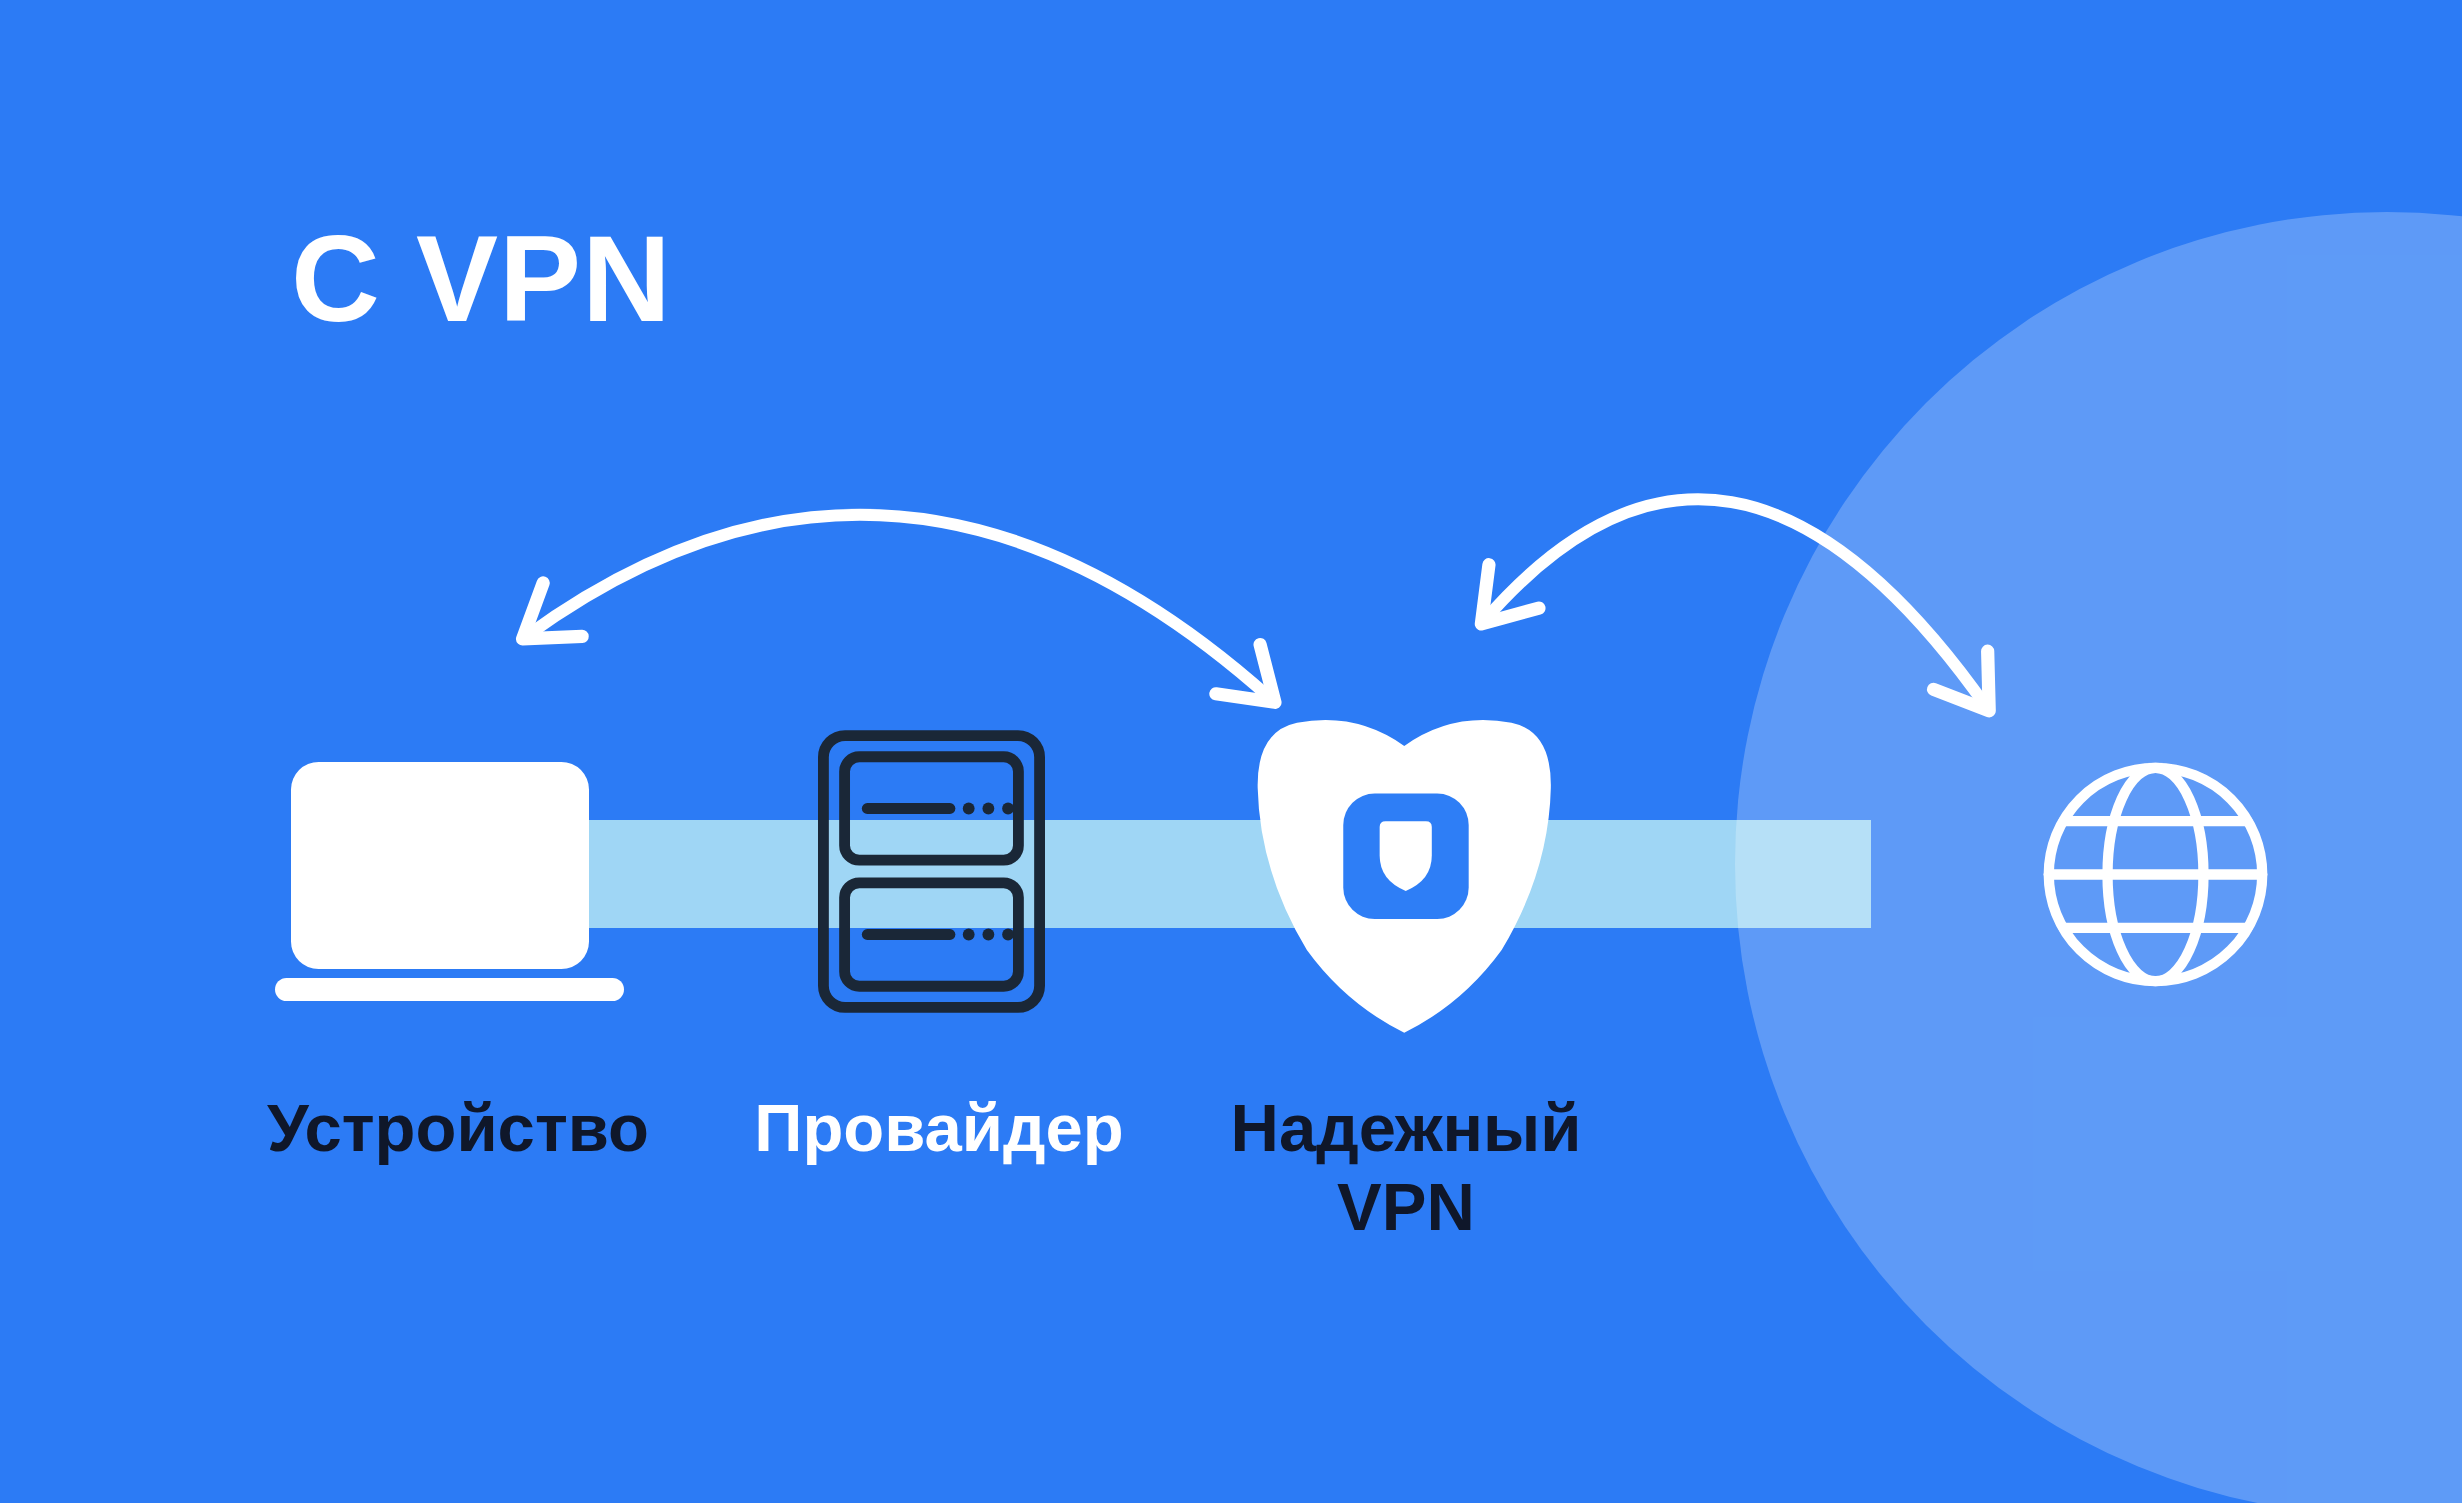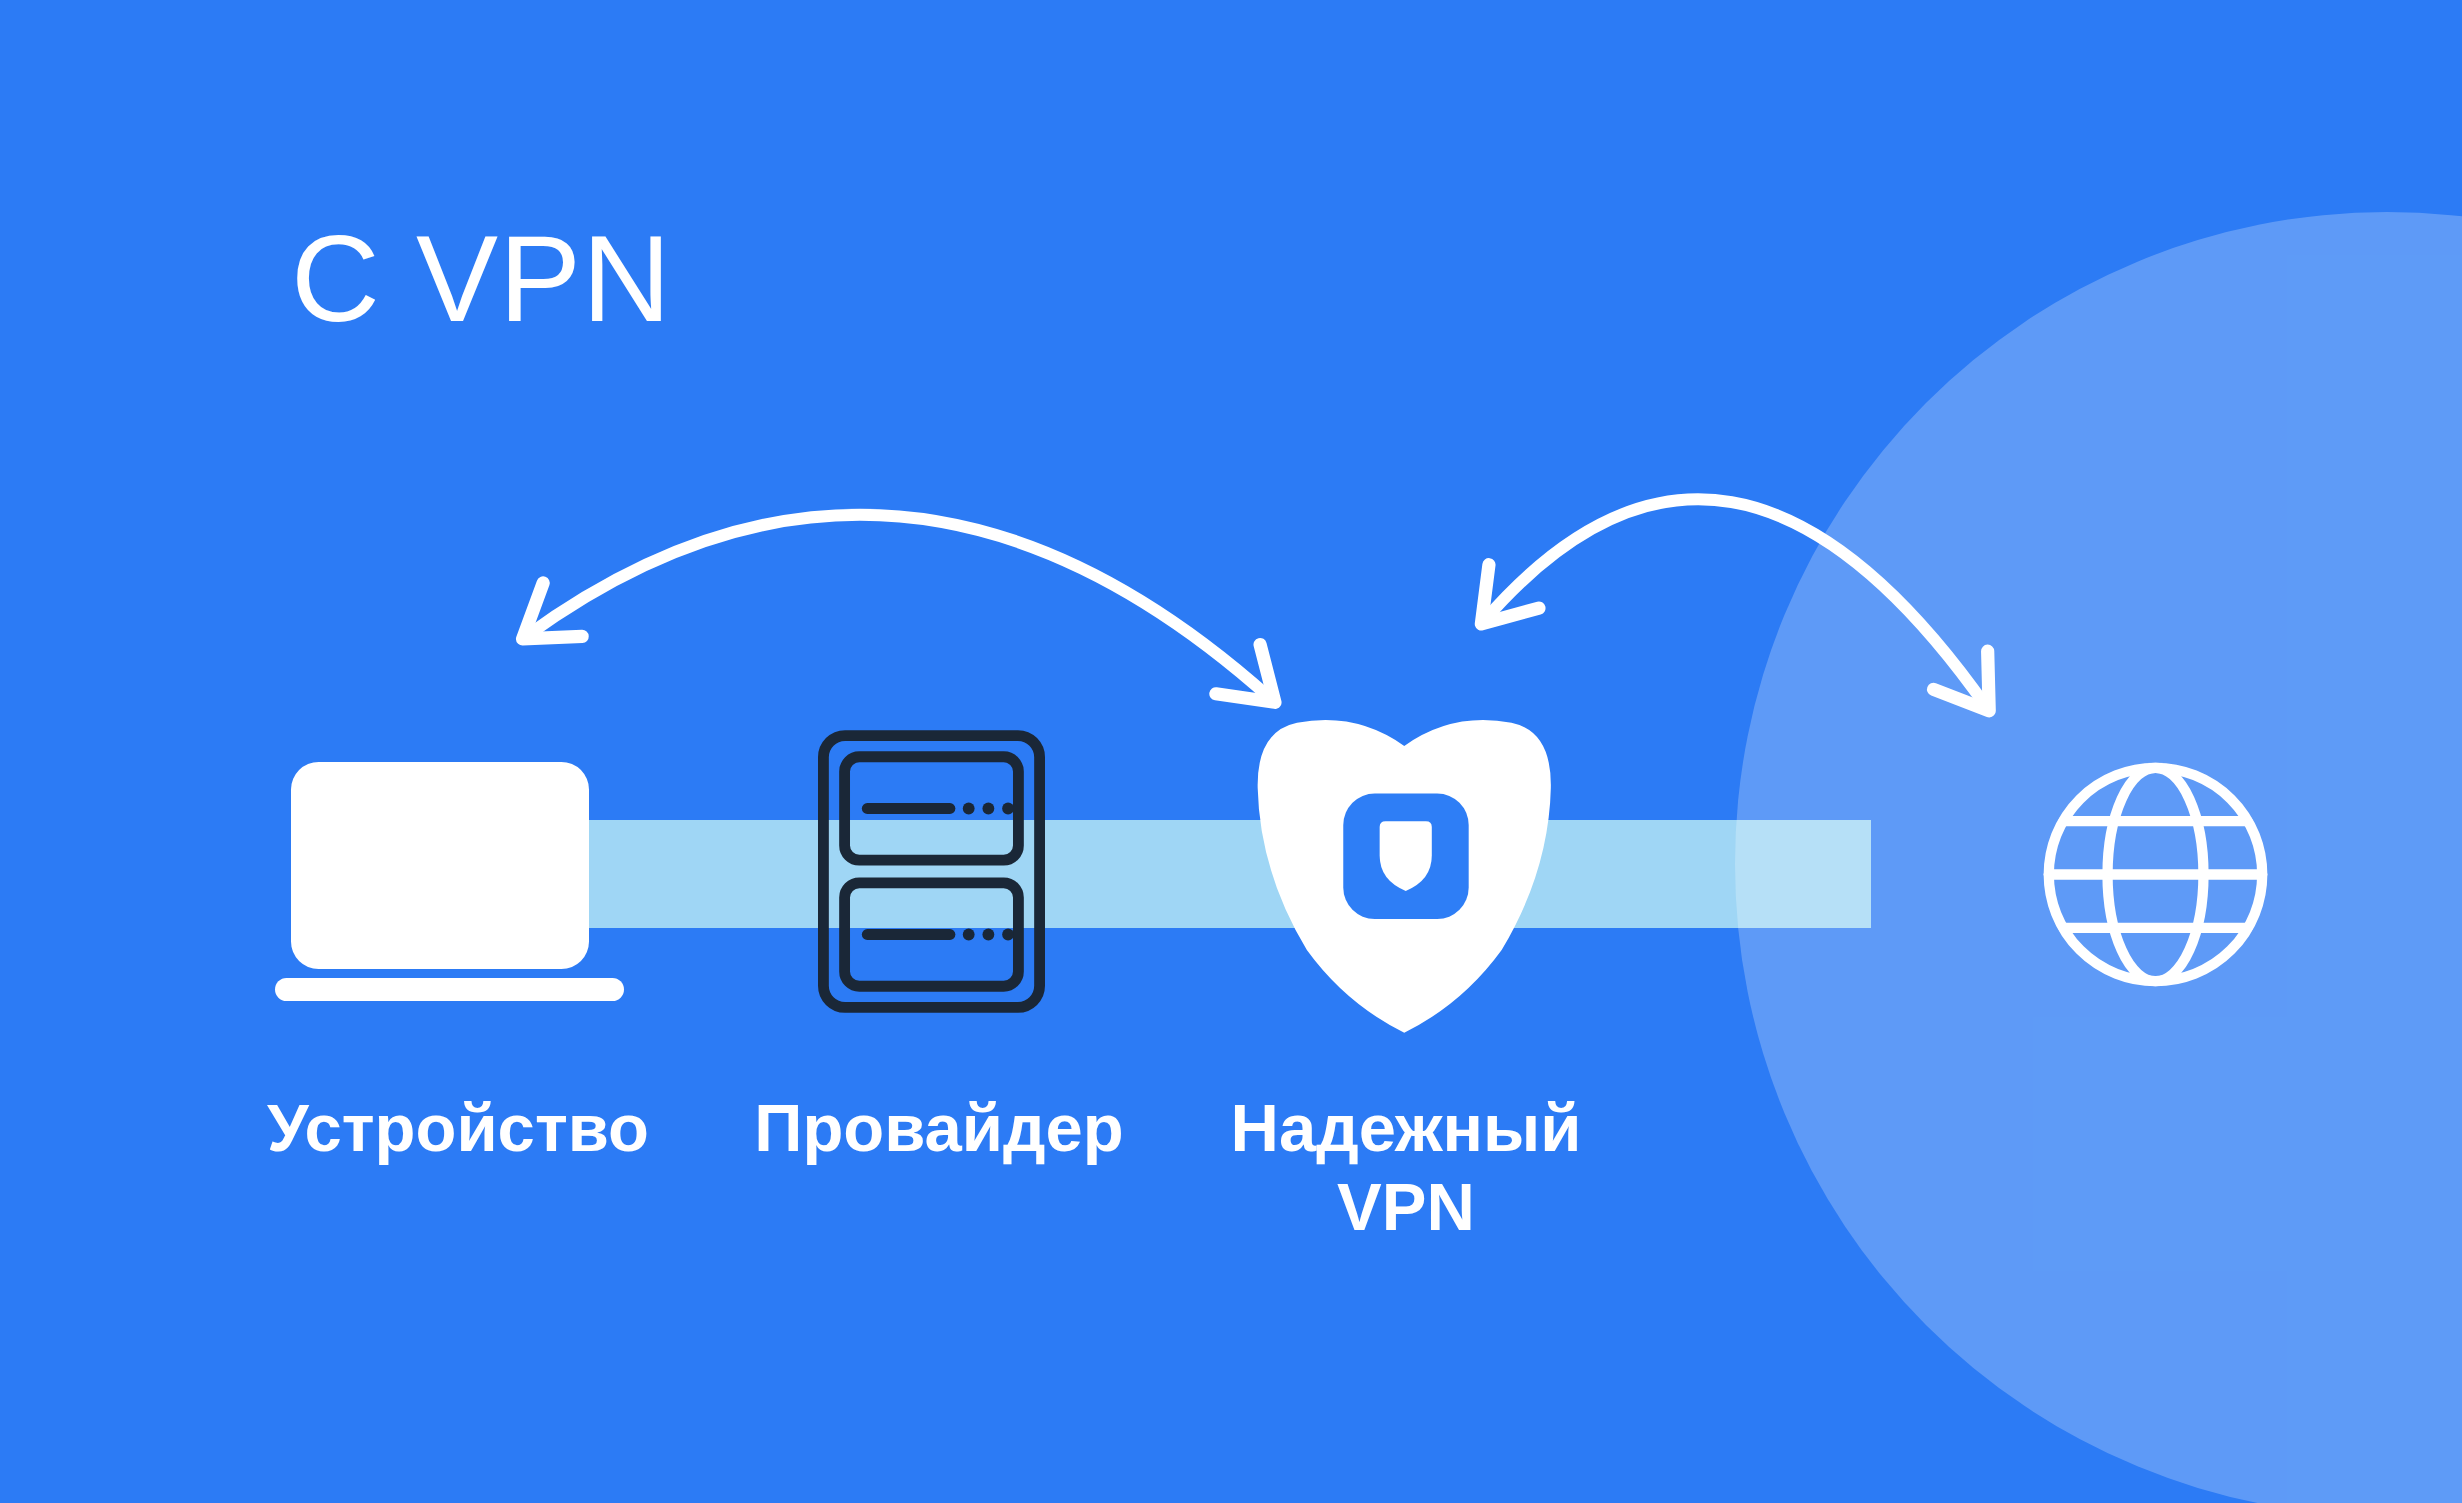--- a/index.html
+++ b/index.html
@@ -14,21 +14,21 @@
     height: 1504px;
     overflow: hidden;
     background: #2C7BF5;
   }
   
   .title {
     position: absolute;
     left: 291px;
     top: 217px;
     font-size: 123px;
-    font-weight: 400;
+    font-weight: 700;
     color: #ffffff;
     letter-spacing: 1px;
     line-height: 1;
   }
   
   .band {
     position: absolute;
     left: 586px;
     top: 820px;
     width: 1285px;
@@ -78,21 +78,21 @@
     z-index: 4;
   }
   
   .node-label {
     position: absolute;
     top: 1088px;
     width: 492px;
     text-align: center;
     font-size: 67px;
     font-weight: 700;
-    color: #ffffff;
+    color: #0f172a;
     z-index: 5;
     line-height: 1.18;
   }
   .label-device   { left: 212px; }
   .label-provider { left: 693px; color: #ffffff; }
   .label-vpn      { left: 1160px; }
 </style>
 </head>
 <body>
 

